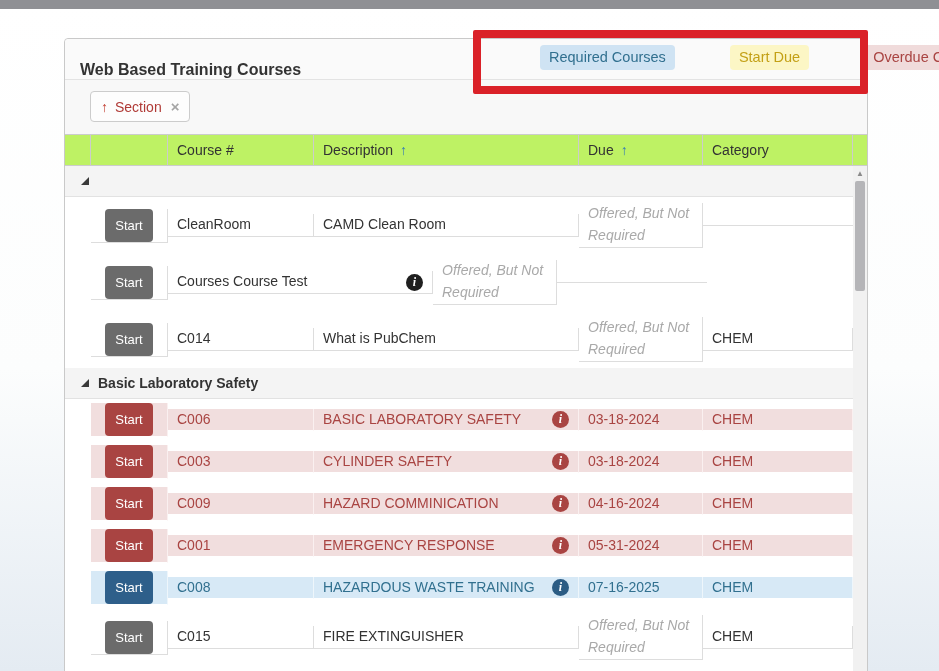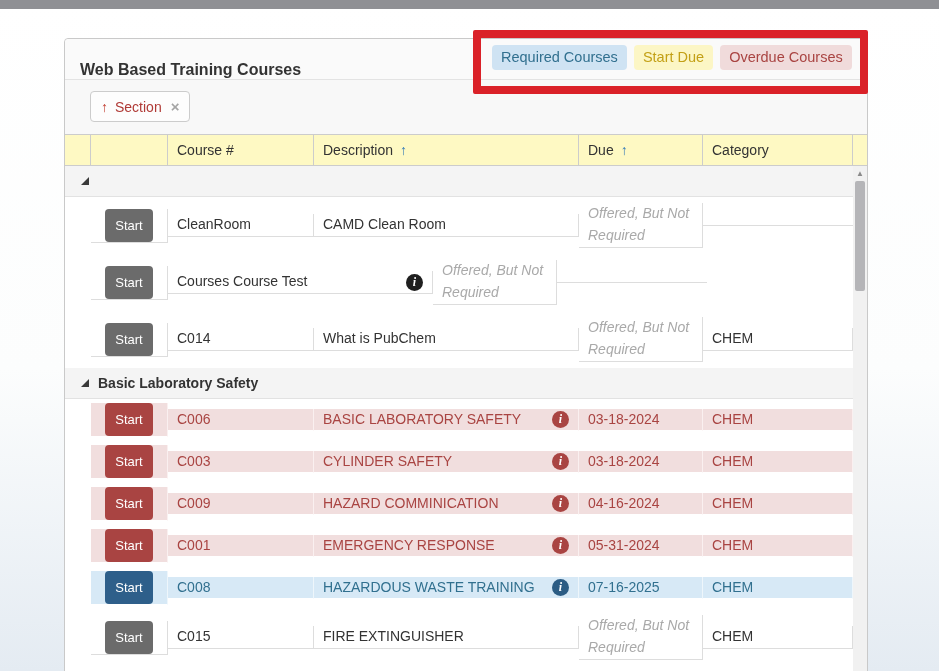--- a/index.html
+++ b/index.html
@@ -15,21 +15,21 @@
                 border-radius:4px 4px 0 0;display:flex;align-items:flex-end;}
   .panel-title{margin:0;padding-left:15px;font-size:16px;font-weight:bold;color:#333;}
   .toolbar{height:54px;background:#f8f8f8;position:relative;}
   .chip{position:absolute;left:25px;top:11px;display:inline-flex;align-items:center;
         background:#fdfdfd;border:1px solid #ccc;border-radius:4px;padding:6px 10px;cursor:pointer;}
   .chip-arrow{color:#c0392b;font-size:14px;margin-right:7px;}
   .chip-label{color:#b03a36;font-size:14px;}
   .chip-close{color:#a5a5a5;font-size:15px;margin-left:9px;font-weight:bold;cursor:pointer;}
 
   
-  .grid-header{display:flex;height:32px;background:#fef9c3;border-top:1px solid #ccc;
+  .grid-header{display:flex;height:32px;background:#bef264;border-top:1px solid #ccc;
                border-bottom:1px solid #ccc;box-sizing:border-box;width:802px;}
   .hcell{display:flex;align-items:center;padding:0 9px;border-right:1px solid #ccc;
          font-size:14px;color:#333;box-sizing:border-box;height:100%;}
   .hfiller{width:14px;flex:none;border-right:none;padding:0;}
   .sort-arrow{color:#337ab7;margin-left:7px;font-size:14px;}
 
   
   .col-indent{width:26px;flex:none;}
   .col-start{width:77px;flex:none;justify-content:center;}
   .col-course{width:146px;flex:none;}
@@ -71,21 +71,21 @@
   .row-required .info-icon{background:#2b5c84;}
 
   
   .scrollbar{position:absolute;top:127px;right:0;width:14px;height:533px;background:#f1f1f1;}
   .scroll-up{height:15px;text-align:center;line-height:15px;font-size:8px;color:#8a8a8a;cursor:pointer;}
   .scroll-thumb{position:absolute;left:2px;top:15px;width:10px;height:110px;background:#b5b5b8;
                 border-radius:2px;cursor:pointer;}
 
   
   .legend{position:absolute;left:492px;top:45px;display:flex;gap:7px;z-index:5;}
-  .badge{padding:4px 9px 5px;border-radius:4px;font-size:14.5px;white-space:nowrap;}
+  .badge{padding:4px 9px 5px;border-radius:4px;font-size:14.5px;white-space:nowrap;margin-left:48px;}
   .badge-required{background:#cfe3f3;color:#31708f;}
   .badge-coming-due{background:#fcf6c5;color:#c3a016;}
   .badge-overdue{background:#f0dbdb;color:#a94442;}
   .red-annotation{position:absolute;left:473px;top:30px;width:395px;height:64px;
                   border:8px solid #da2128;border-radius:2px;box-sizing:border-box;
                   z-index:20;pointer-events:none;}
 </style>
 </head>
 <body>
 

